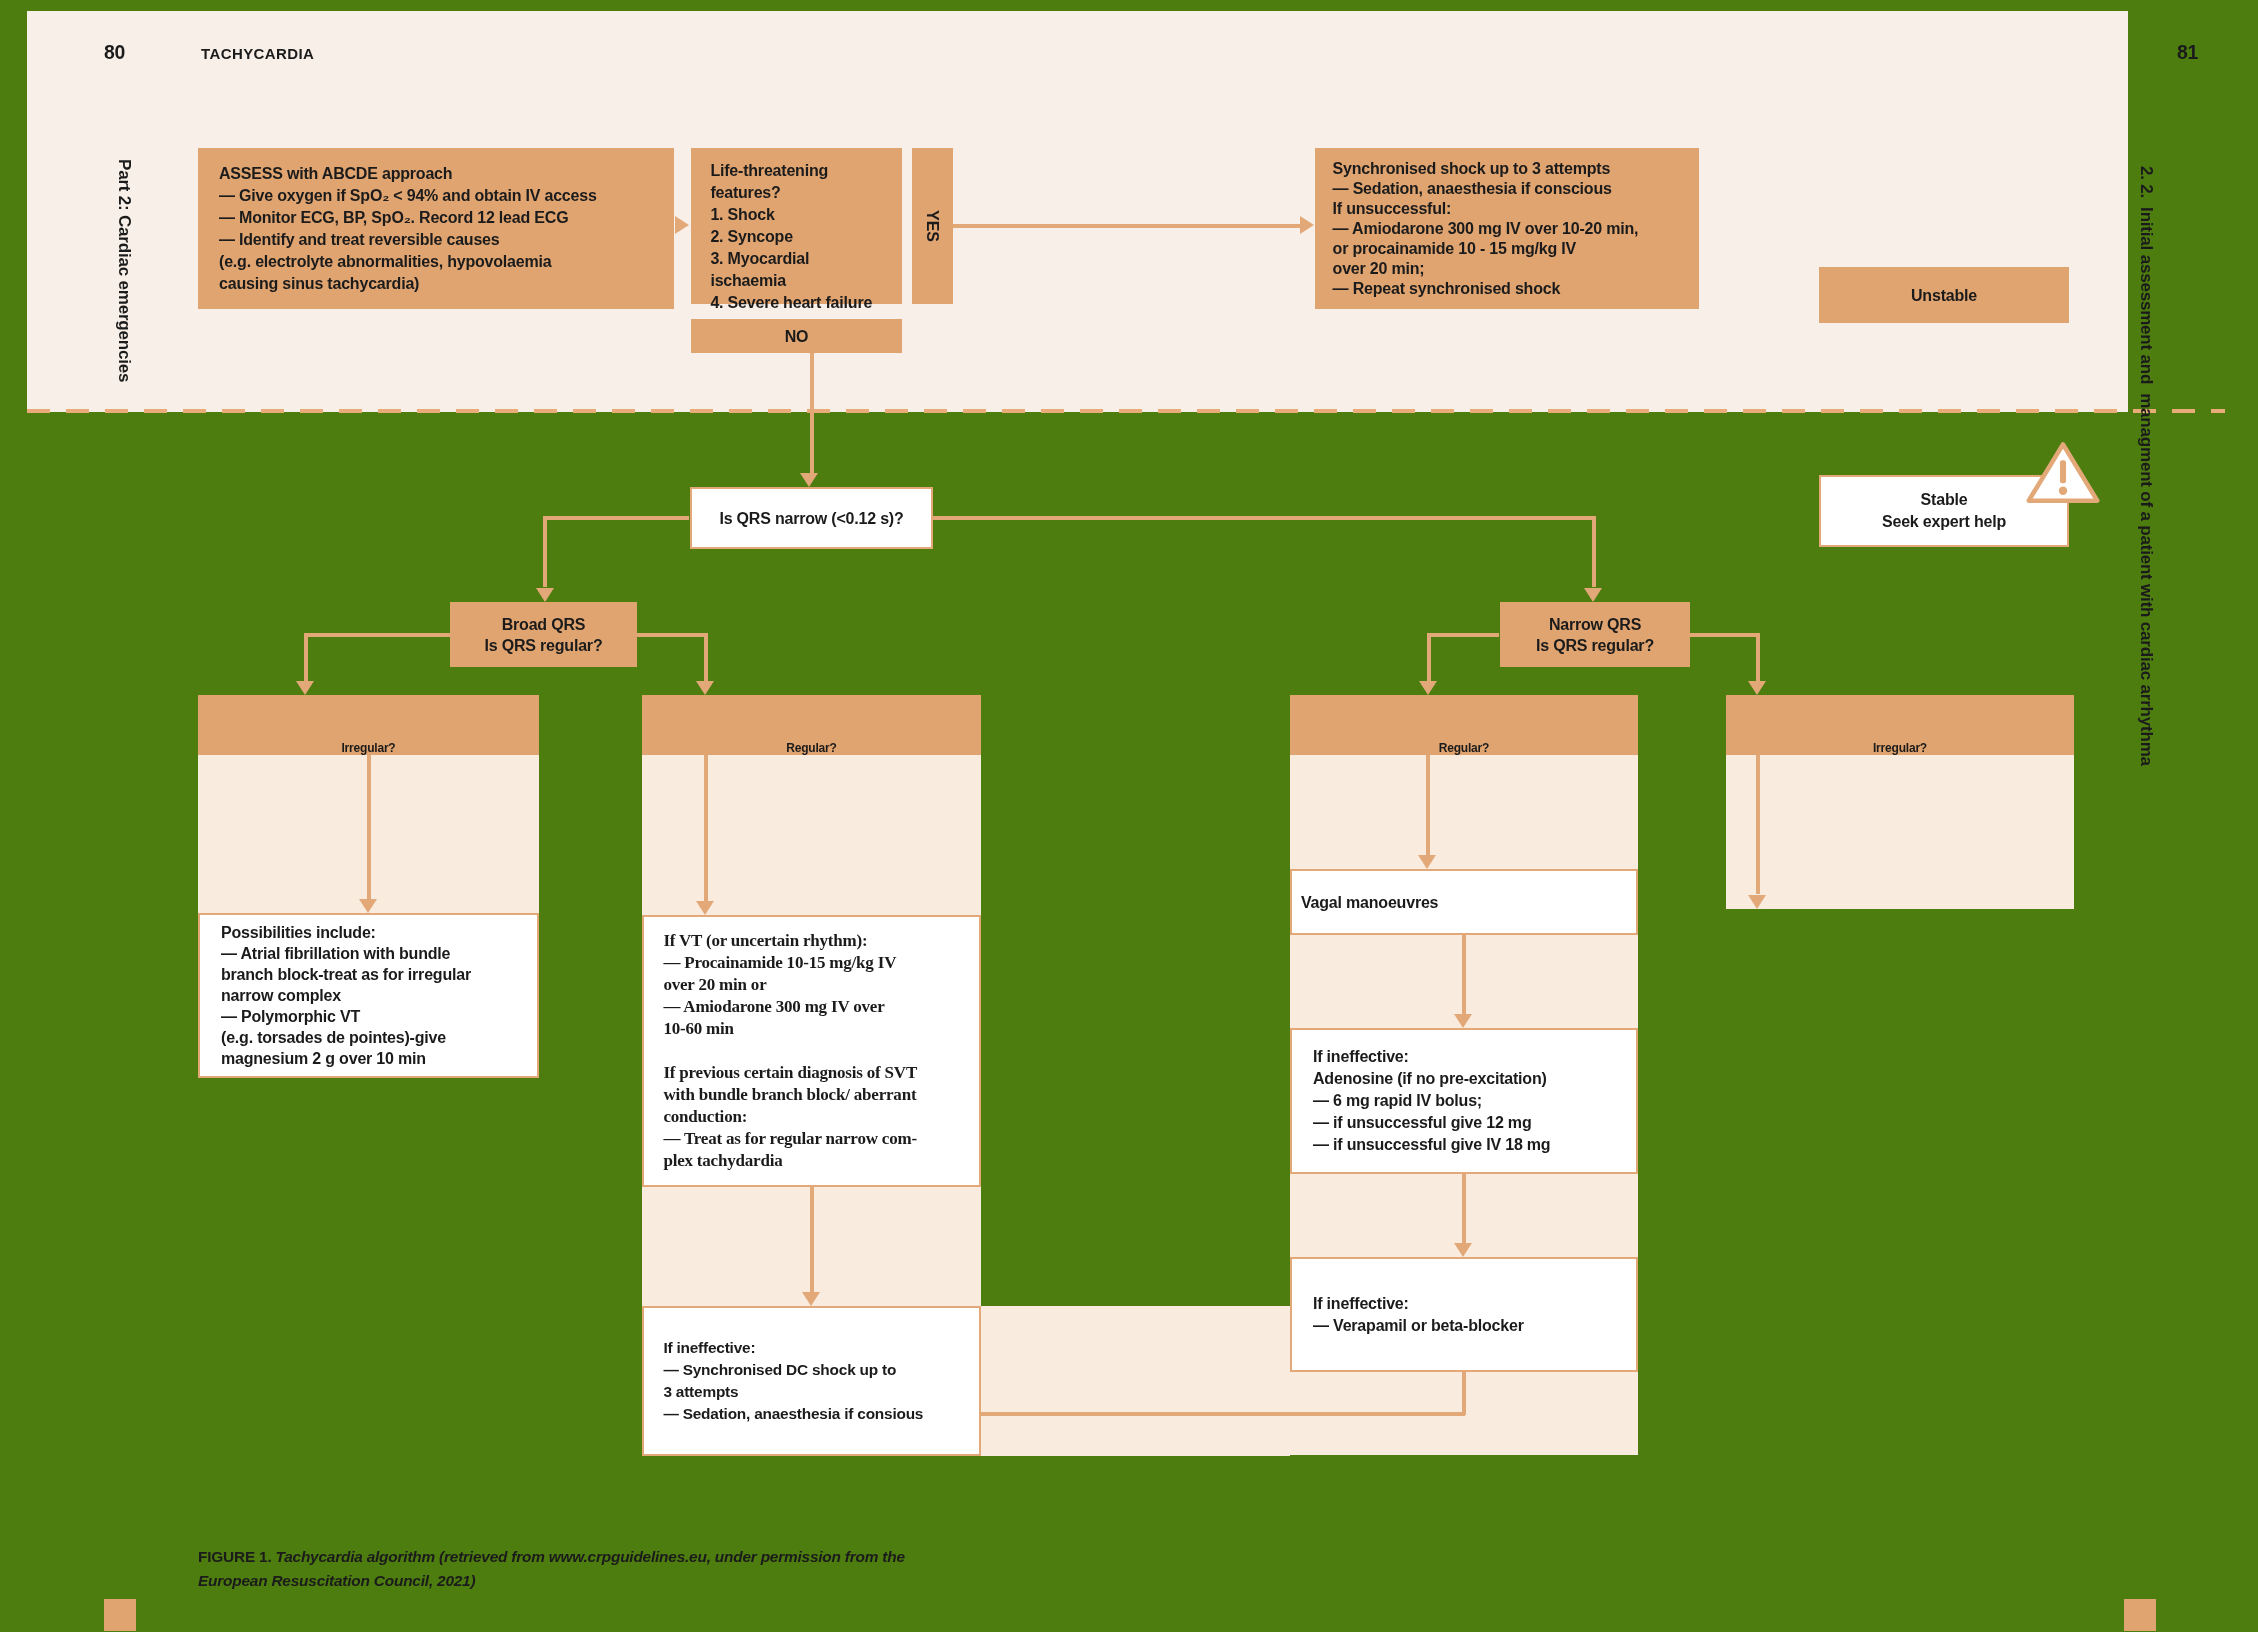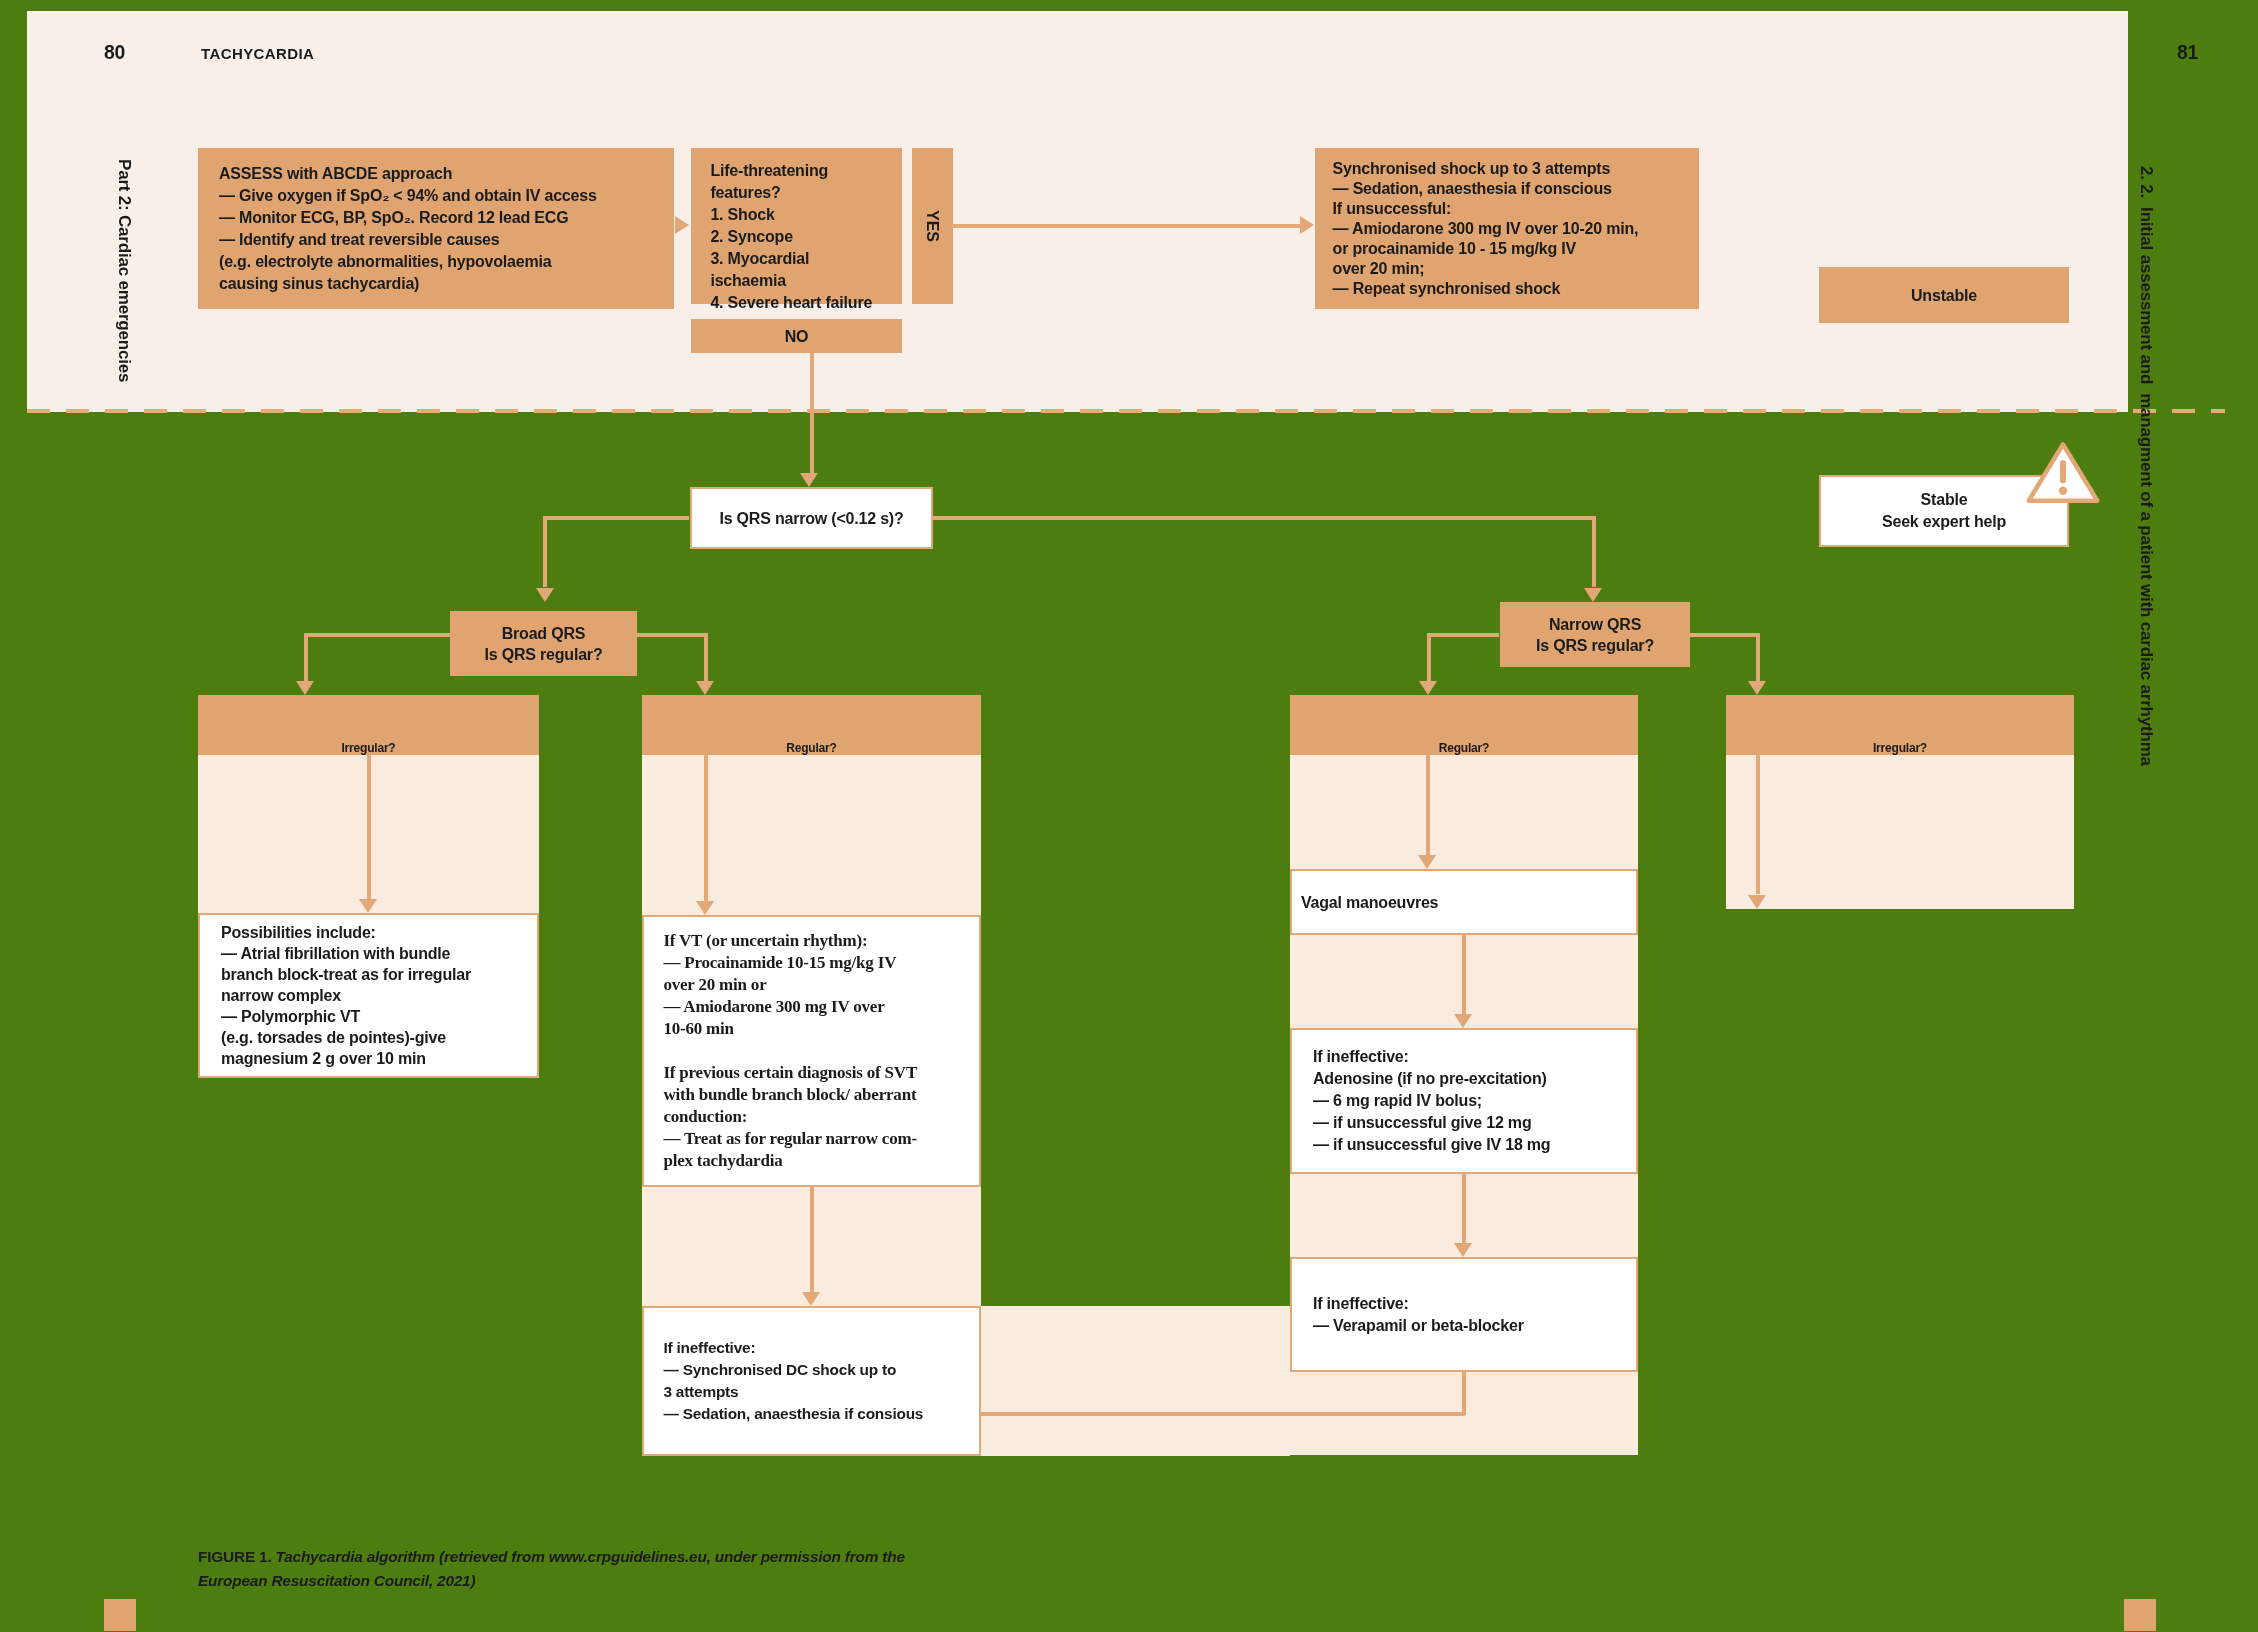--- a/index.html
+++ b/index.html
@@ -151,21 +151,21 @@
   <svg class="abs" style="left:2024px;top:439px;" width="78" height="67" viewBox="0 0 100 88">
     <path d="M50 7 L95 81 L5 81 Z" fill="#ffffff" stroke="#e3a878" stroke-width="6" stroke-linejoin="round"></path>
     <rect x="46" y="28" width="8" height="30" rx="3" fill="#e3a878"></rect>
     <circle cx="50" cy="68" r="5.5" fill="#e3a878"></circle>
   </svg>
 
   <div class="abs obox center" style="left:690px;top:487px;width:243px;height:62px;">
     <span class="txt">Is QRS narrow (&lt;0.12 s)?</span>
   </div>
 
-  <div class="abs fill center" style="left:450px;top:602px;width:187px;height:65px;margin-top:9px;">
+  <div class="abs fill center" style="left:450px;top:602px;width:187px;height:65px;">
     <div class="txt" style="text-align:center;">Broad QRS
 Is QRS regular?</div>
   </div>
 
   <div class="abs fill center" style="left:1500px;top:602px;width:190px;height:65px;">
     <div class="txt" style="text-align:center;">Narrow QRS
 Is QRS regular?</div>
   </div>
 
   <div class="abs fill col-head" style="left:198px;top:695px;width:341px;height:60px;">

